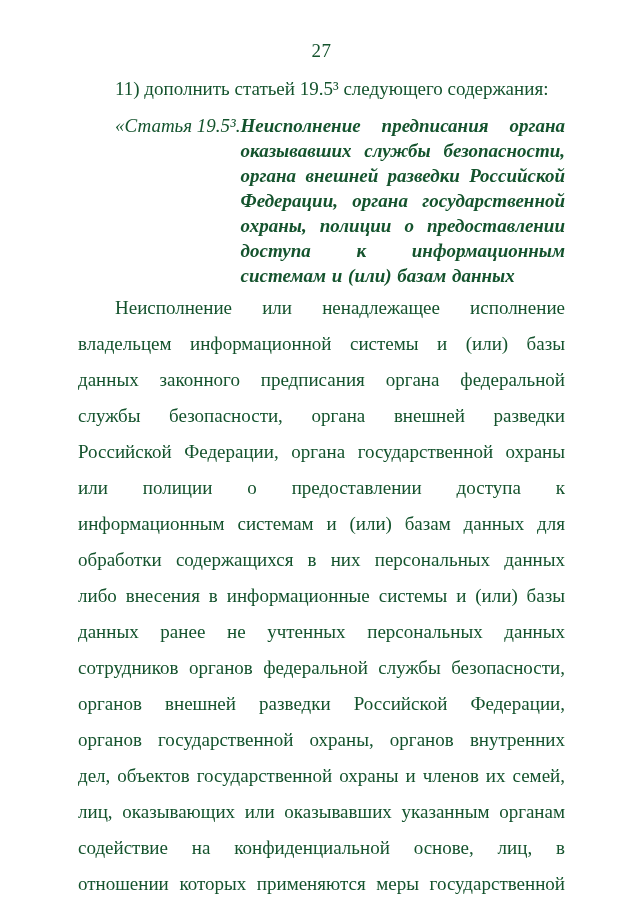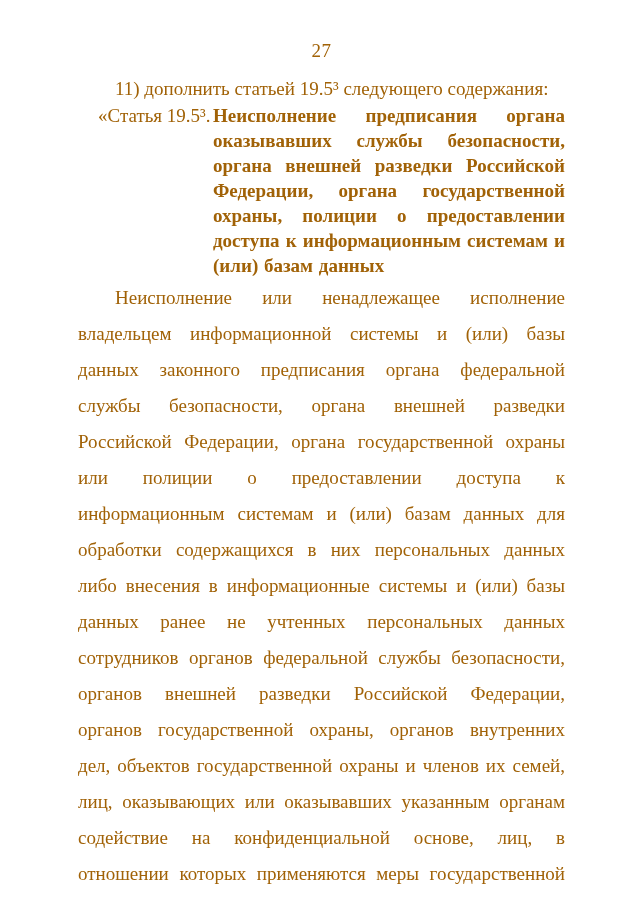--- a/index.html
+++ b/index.html
@@ -10,42 +10,43 @@
   .page {
     position: relative;
     width: 640px;
     height: 905px;
     margin: 0 auto;
     background: #ffffff;
     box-sizing: border-box;
     padding: 40px 75px 0 78px;
     font-family: "Liberation Serif", "DejaVu Serif", serif;
     font-size: 19px;
-    color: #a16207;
+    color: #14532d;
     overflow: hidden;
   }
   .page-number {
     text-align: center;
     line-height: 22px;
     margin-bottom: 16px;
     letter-spacing: 0.5px;
   }
   .quote-line {
     margin: 0 0 15px 0;
     line-height: 22px;
   }
   .item-line {
-    margin: 0 0 3px 0;
+    margin: 0 0 13px 0;
     line-height: 22px;
     text-indent: 37px;
   }
   .article-heading {
     display: flex;
-    margin: 0 0 2px 20px;
+    margin: 0 0 2px 37px;
     line-height: 25px;
+    font-style: italic;
   }
   .article-heading .label {
     flex: 0 0 115px;
     font-weight: normal;
     white-space: nowrap;
   }
   .article-heading .title {
     flex: 1 1 auto;
     font-weight: bold;
     text-align: justify;

